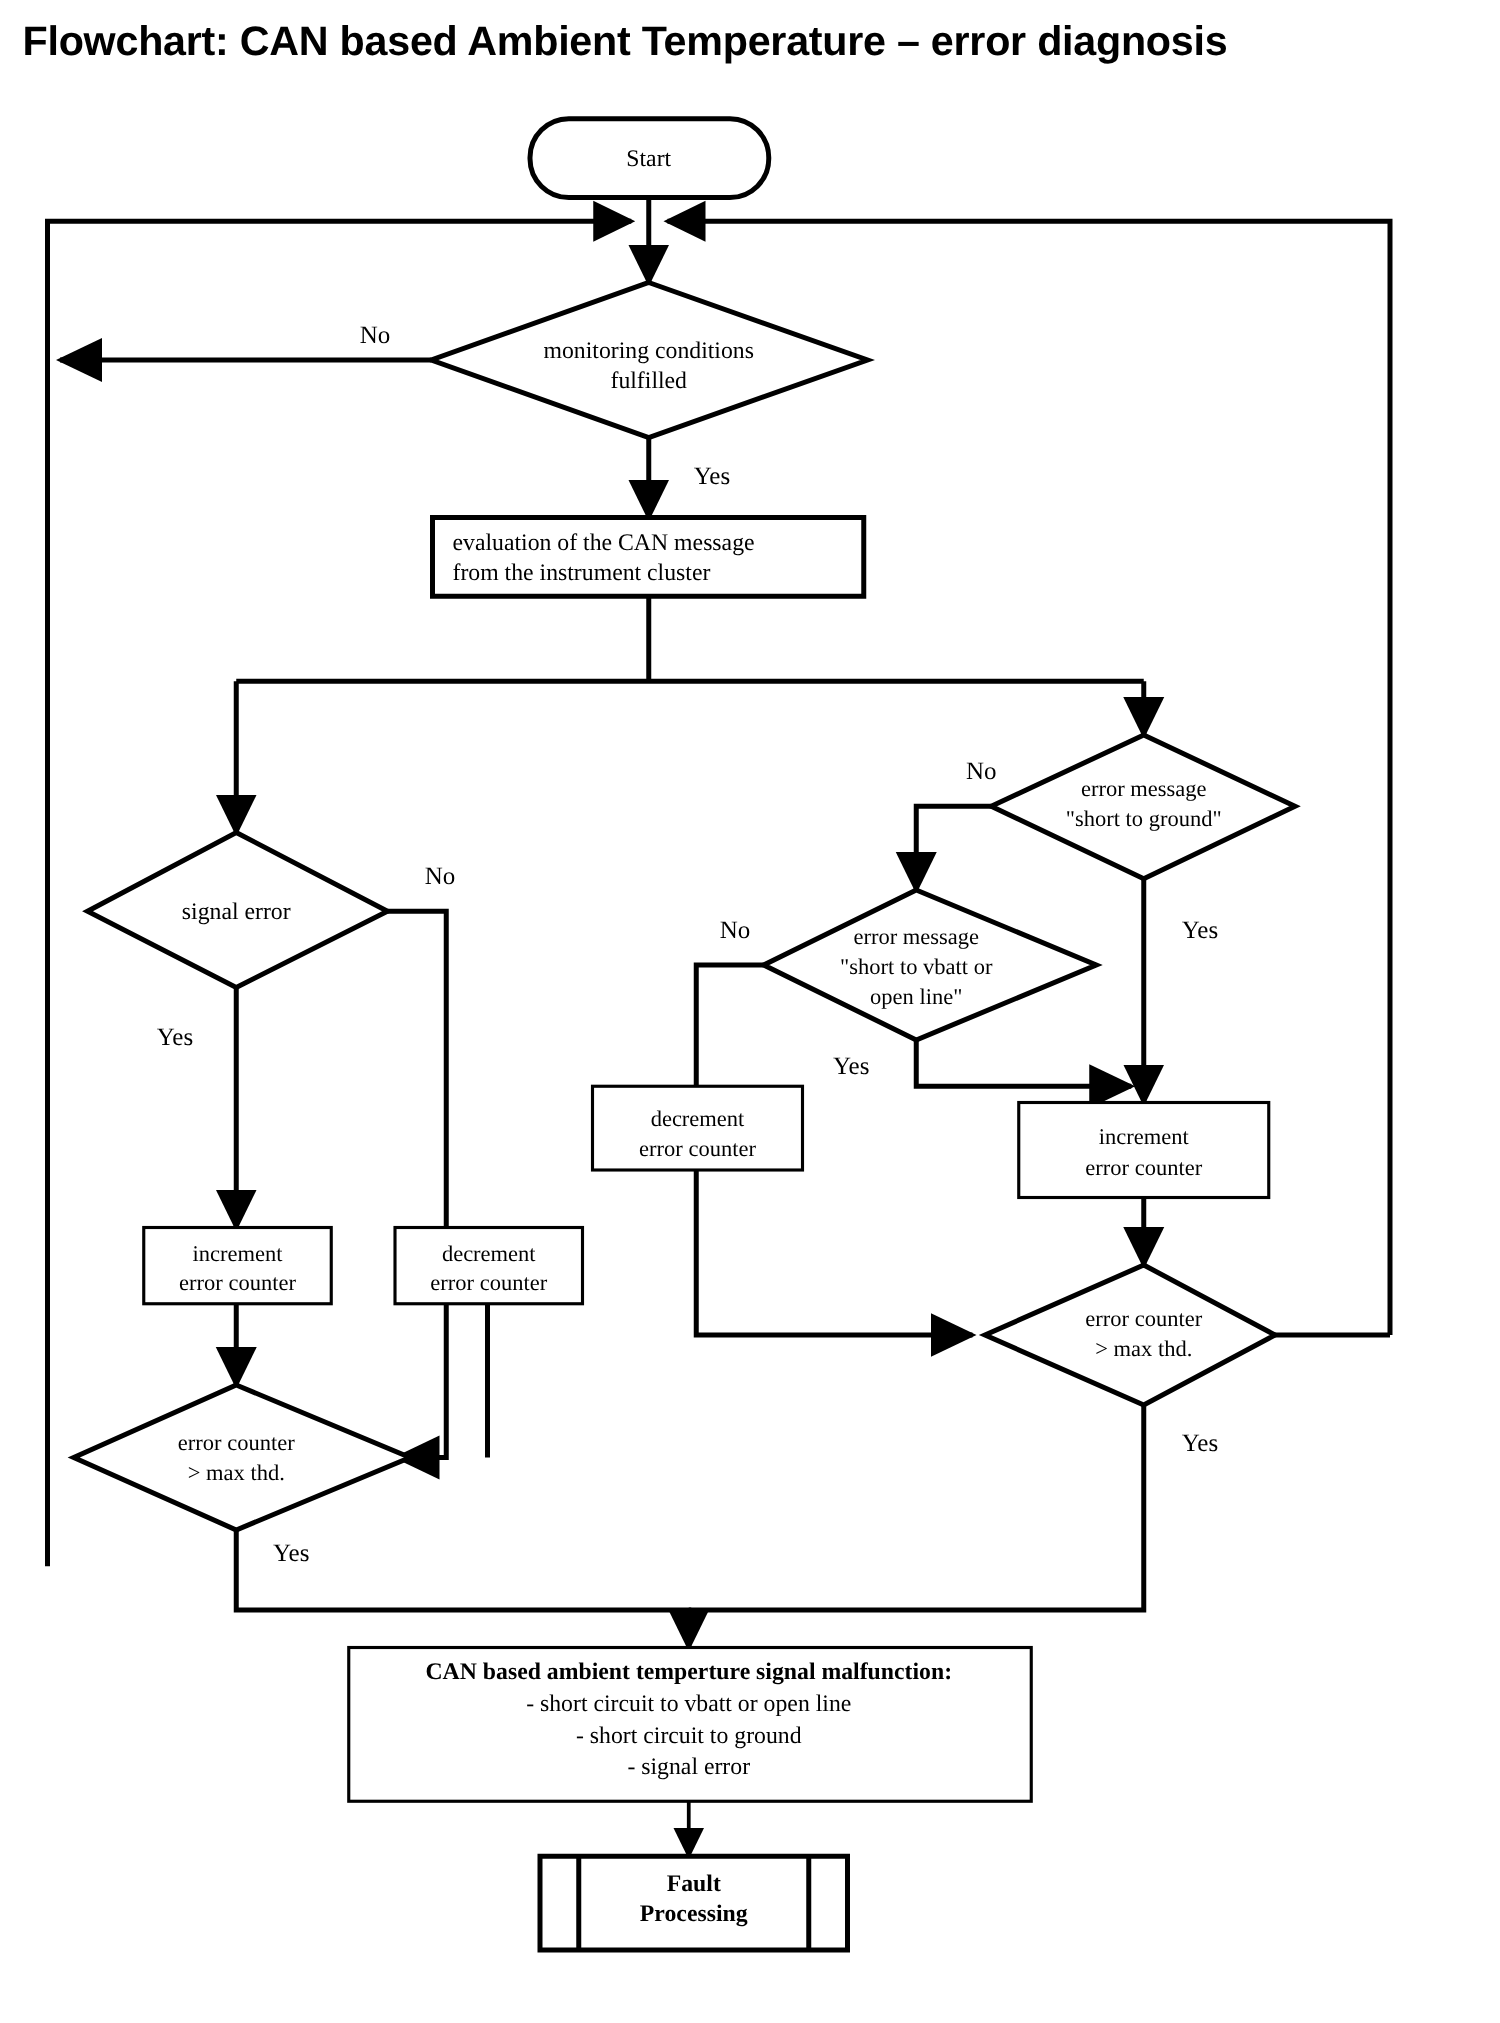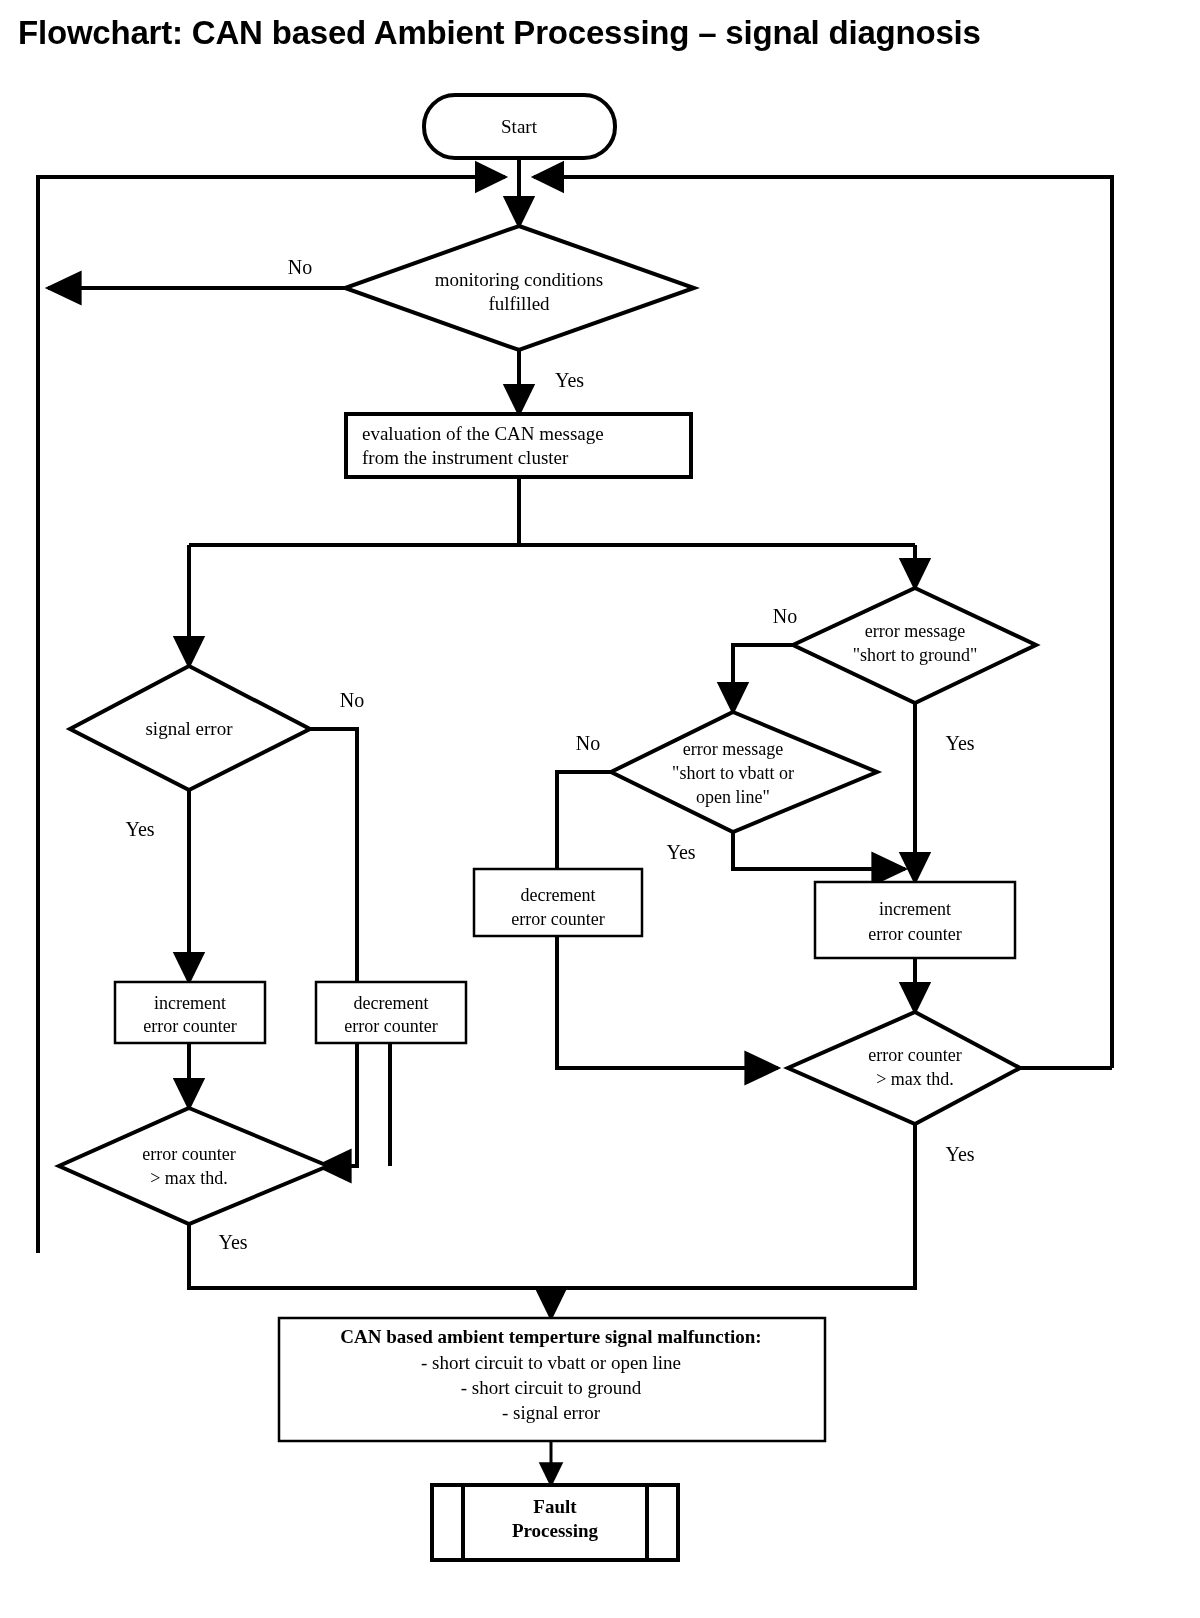--- a/index.html
+++ b/index.html
@@ -46,21 +46,21 @@
   .shape-thick { stroke-width: 4; }
   .shape-thin { stroke-width: 2.5; }
   .conn { stroke: #000000; fill: none; stroke-width: 4; }
   .conn-thin { stroke: #000000; fill: none; stroke-width: 3; }
 </style>
 </head>
 <body>
 
 <div id="page">
 
-  <div id="title">Flowchart: CAN based Ambient Processing – signal diagnosis</div>
+  <div id="title">Flowchart: CAN based Ambient Temperature – error diagnosis</div>
 
   <svg id="flow" viewBox="0 0 1200 1618">
     <defs>
       <marker id="ah" markerWidth="9" markerHeight="9" refX="7.6" refY="4.5" orient="auto" markerUnits="strokeWidth">
         <path d="M0,0.4 L8.4,4.5 L0,8.6 z" fill="#000000"></path>
       </marker>
       <marker id="ahs" markerWidth="10" markerHeight="10" refX="8.4" refY="5" orient="auto" markerUnits="strokeWidth">
         <path d="M0,0.6 L9.2,5 L0,9.4 z" fill="#000000"></path>
       </marker>
     </defs>

